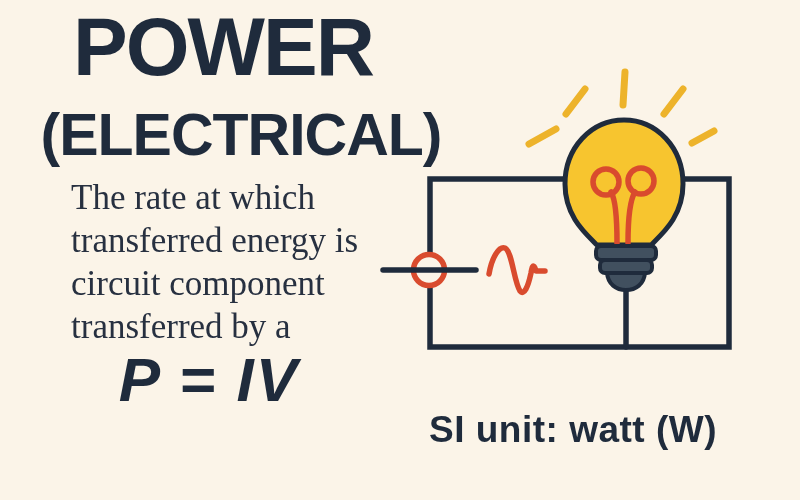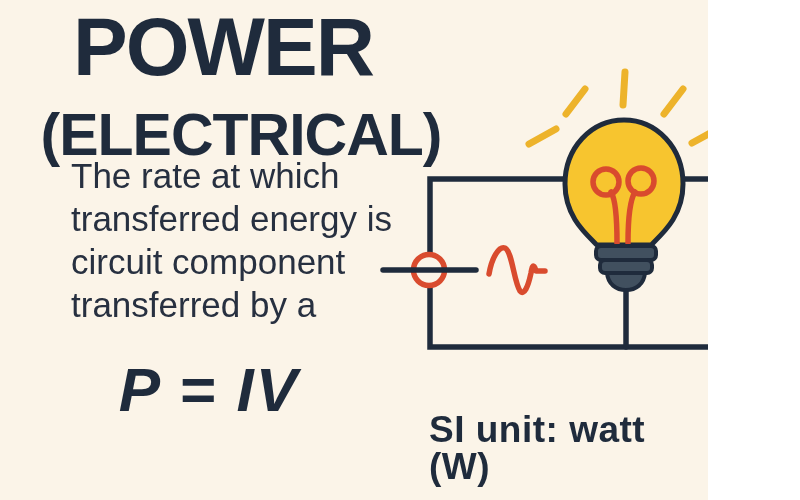--- a/index.html
+++ b/index.html
@@ -8,21 +8,21 @@
     --ink: #273040;
     --yellow: #F7C52F;
     --amber: #EDB32B;
     --red: #D94B2E;
     --slate: #41505F;
   }
   * { box-sizing: border-box; }
   html, body { margin: 0; padding: 0; }
   .canvas {
     position: relative;
-    width: 708px;
+    width: 800px;
     height: 500px;
     background: var(--bg);
     overflow: hidden;
     font-family: "Liberation Sans", sans-serif;
     color: var(--navy);
   }
   .title {
     position: absolute;
     top: 6px; left: 0;
     width: 446px;
@@ -41,30 +41,31 @@
     margin: 12px;
     text-align: center;
     font-size: 59px;
     line-height: 1.0;
     font-weight: 800;
     letter-spacing: -1px;
     color: var(--navy);
   }
   .definition {
     position: absolute;
-    top: 154px; left: 71px;
+    top: 176px; left: 71px;
     font-size: 35px;
     line-height: 43px;
     font-weight: 500;
     color: var(--ink);
+    font-family: Liberation Serif, serif;
   }
   .defline { display: block; }
   .formula {
     position: absolute;
-    top: 359px; left: 0;
+    top: 349px; left: 0;
     width: 418px;
     text-align: center;
     font-size: 62px;
     line-height: 1.0;
     font-weight: 800;
     font-style: italic;
     letter-spacing: 2px;
     color: var(--navy);
   }
   .si-unit {

